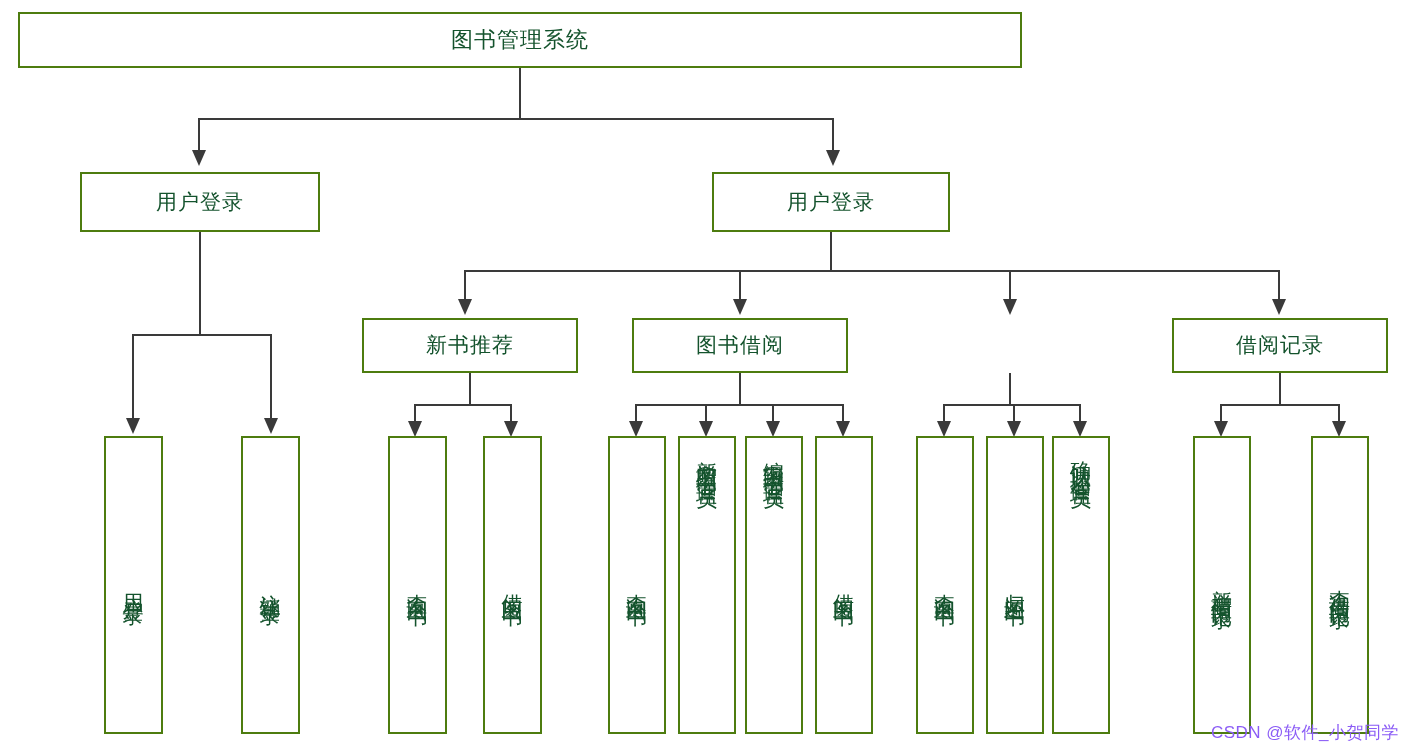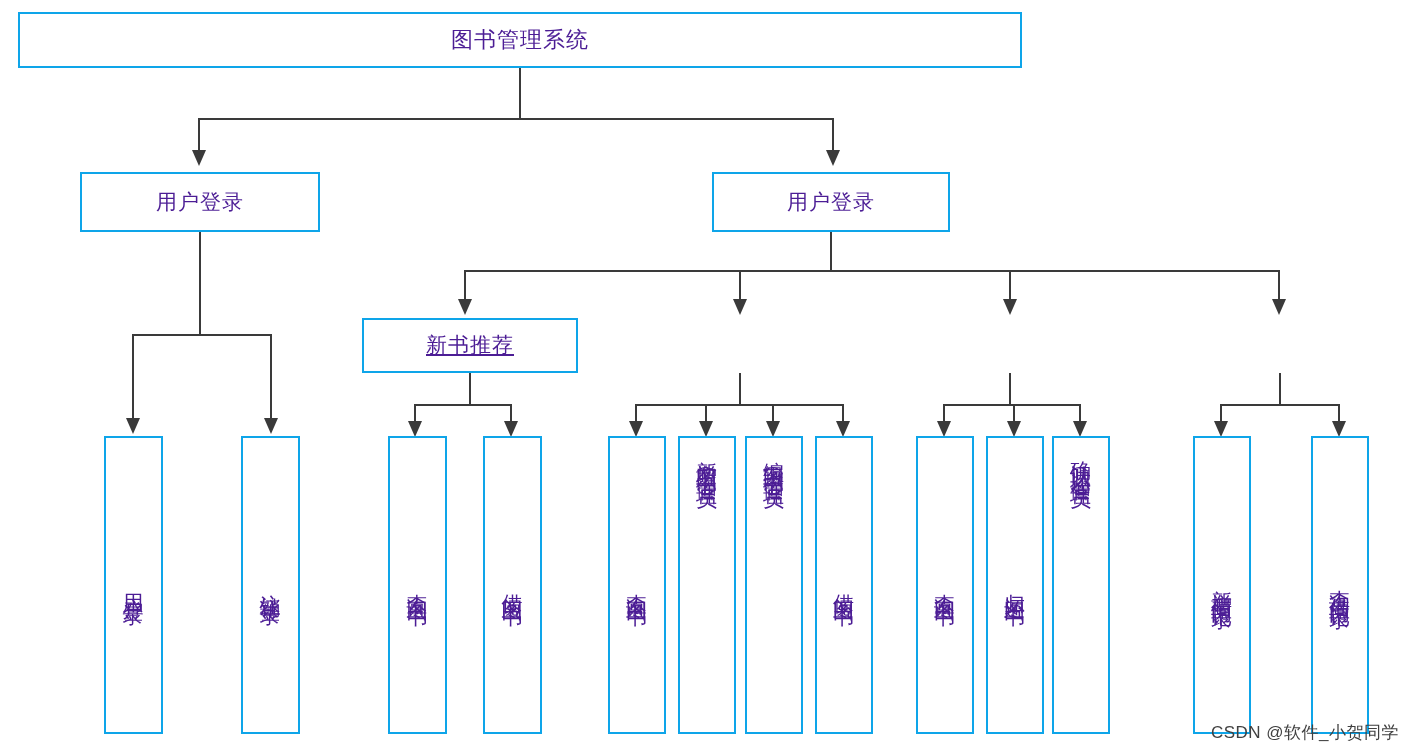--- a/index.html
+++ b/index.html
@@ -11,34 +11,34 @@
     position:relative;
     width:1405px;
     height:747px;
     background:#ffffff;
     overflow:hidden;
   }
   
   .node{
     position:absolute;
     box-sizing:border-box;
-    border:2px solid #0ea5e9;
+    border:2px solid #4d7c0f;
     background:#ffffff;
-    color:#4c1d95;
+    color:#14532d;
     display:flex;
     align-items:center;
     justify-content:center;
     text-align:right;
     font-size:21px;
     letter-spacing:1px;
     line-height:1.25;
   }
   .node.root{font-size:22px;}
   .node.lvl1{font-size:21px;}
-  .node.lvl2{font-size:21px;text-decoration:underline;}
+  .node.lvl2{font-size:21px;}
   
   .node.leaf{
     writing-mode:vertical-rl;
     text-orientation:upright;
     font-size:21px;
     letter-spacing:4px;
     padding:6px 0;
     line-height:1;
     align-items:center;
     justify-content:center;
@@ -57,21 +57,21 @@
     border-left:7px solid transparent;
     border-right:7px solid transparent;
     border-top:16px solid #3a3a3a;
   }
   
   #watermark{
     position:absolute;
     right:6px;
     bottom:3px;
     font-size:17px;
-    color:#404040;
+    color:#8b5cf6;
     white-space:nowrap;
     letter-spacing:0.5px;
   }
 </style>
 </head>
 <body>
 
 <div id="canvas">
 
   <div class="node root" style="left:18px;top:12px;width:1004px;height:56px;">
@@ -109,20 +109,26 @@
   <div class="arrow" style="left:733px;top:299px;"></div>
 
   <div class="ln v" style="left:1009px;top:270px;width:2px;height:29px;"></div>
   <div class="arrow" style="left:1003px;top:299px;"></div>
 
   <div class="ln v" style="left:1278px;top:270px;width:2px;height:29px;"></div>
   <div class="arrow" style="left:1272px;top:299px;"></div>
 
   <div class="node lvl2" style="left:362px;top:318px;width:216px;height:55px;">
     <span>新书推荐</span>
+  </div>
+  <div class="node lvl2" style="left:632px;top:318px;width:216px;height:55px;">
+    <span>图书借阅</span>
+  </div>
+  <div class="node lvl2" style="left:1172px;top:318px;width:216px;height:55px;">
+    <span>借阅记录</span>
   </div>
 
   <div class="ln v" style="left:469px;top:373px;width:2px;height:32px;"></div>
   <div class="ln h" style="left:414px;top:404px;width:98px;height:2px;"></div>
   <div class="ln v" style="left:414px;top:404px;width:2px;height:22px;"></div>
   <div class="arrow" style="left:408px;top:421px;"></div>
   <div class="ln v" style="left:510px;top:404px;width:2px;height:22px;"></div>
   <div class="arrow" style="left:504px;top:421px;"></div>
 
   <div class="ln v" style="left:739px;top:373px;width:2px;height:32px;"></div>

